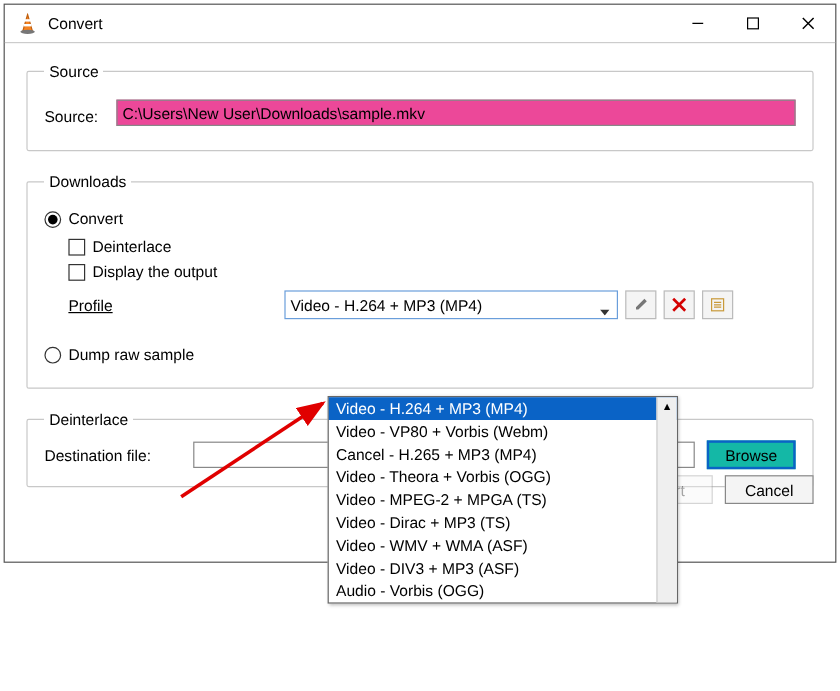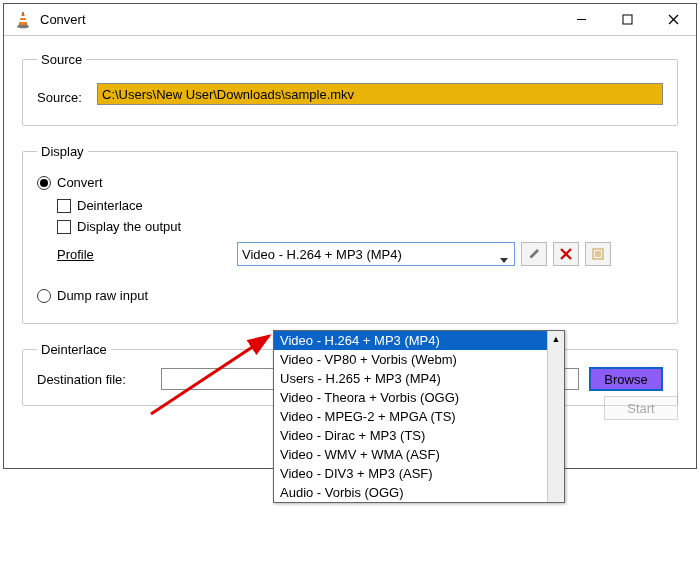--- a/index.html
+++ b/index.html
@@ -9,40 +9,40 @@
   .titlebar .icon { width: 18px; height: 18px; margin: 0 8px 0 10px; }
   .titlebar .title { flex: 1; font-size: 13px; }
   .titlebar .btn { width: 46px; height: 32px; display: flex; align-items: center; justify-content: center; }
   .titlebar .btn svg { width: 11px; height: 11px; }
   .body { padding: 16px 18px 10px 18px; position: relative; }
   fieldset { border: 1px solid #c8c8c8; border-radius: 2px; padding: 10px 14px 14px 14px; margin: 0 0 18px 0; }
   legend { padding: 0 4px; color: #000000; font-size: 13px; }
   .row { display: flex; align-items: flex-end; margin: 6px 0; }
   .label { width: 60px; }
   .label-wide { width: 120px; }
-  .text-input { flex: 1; height: 22px; border: 1px solid #888; padding: 2px 4px; background: #eab308; }
+  .text-input { flex: 1; height: 22px; border: 1px solid #888; padding: 2px 4px; background: #ec4899; }
   .radio, .check { width: 14px; height: 14px; margin-right: 6px; }
   .check { border: 1px solid #333; background:#fff; }
   .radio { border: 1px solid #333; border-radius: 50%; position: relative; background:#fff; }
   .radio.checked::after { content:""; position:absolute; width:8px; height:8px; background:#000; border-radius:50%; top:2px; left:2px; }
   .profile-row { display:flex; align-items:center; margin-top:8px; }
   .profile-label { width: 200px; padding-left: 20px; text-decoration: underline; }
   .combo { width: 278px; height: 24px; border: 1px solid #6a9edb; background:#fff; display:flex; align-items:center; padding:0 4px; position:relative; }
   .combo .arrow { position:absolute; right:6px; top:8px; }
   .icon-btn { width:26px; height:24px; border:1px solid #bbb; background:#f4f4f4; margin-left:6px; display:flex; align-items:center; justify-content:center; }
   .icon-btn.red svg { stroke:#d40000; }
   .dropdown { position:absolute; left:269px; top:326px; width:292px; background:#fff; border:1px solid #666; z-index:10; box-shadow:1px 1px 3px rgba(0,0,0,0.3); }
   .dropdown .opt { padding:1px 6px; font-size:13px; line-height:17px; }
   .dropdown .opt.selected { background:#0a63c6; color:#fff; }
   .dropdown .scroll { position:absolute; right:0; top:0; width:17px; height:100%; background:#efefef; border-left:1px solid #ccc; }
   .dropdown .scroll .up, .dropdown .scroll .down { height:16px; display:flex; align-items:center; justify-content:center; font-size:9px; }
   .dest-row { display:flex; align-items:center; }
   .dest-row .dest-input { flex:1; height:22px; border:1px solid #888; background:#fff; margin:0 10px 0 4px; }
   .btn-std { min-width:74px; height:24px; border:1px solid #888; background:#f4f4f4; display:flex; align-items:center; justify-content:center; }
-  .btn-primary { border:2px solid #0a63c6; background:#8b5cf6; }
+  .btn-primary { border:2px solid #0a63c6; background:#14b8a6; }
   .footer { position:absolute; right:18px; bottom:14px; display:flex; gap:10px; }
   .footer .start { opacity:.35; }
   .arrow-anno { position:absolute; left:137px; top:320px; pointer-events:none; }
 </style>
 </head>
 <body>
 
 <div class="window">
   <div class="titlebar">
     <span class="icon">
@@ -75,21 +75,21 @@
   <div class="body">
     <fieldset>
       <legend>Source</legend>
       <div class="row">
         <span class="label">Source:</span>
         <input class="text-input" value="C:\Users\New User\Downloads\sample.mkv" style="">
       </div>
     </fieldset>
 
     <fieldset>
-      <legend>Display</legend>
+      <legend>Downloads</legend>
       <div class="row">
         <span class="radio checked"></span>
         <span>Convert</span>
       </div>
       <div style="padding-left:20px; margin-top:8px;">
         <div class="row">
             <span class="check"></span>
             <span>Deinterlace</span>
           </div>
         <div class="row">
@@ -120,47 +120,50 @@
             <svg width="14" height="14" viewBox="0 0 14 14">
               <rect x="2" y="2" width="10" height="10" fill="none" stroke="#c99a3a"></rect>
               <line x1="4" y1="5" x2="10" y2="5" stroke="#c99a3a"></line>
               <line x1="4" y1="7" x2="10" y2="7" stroke="#c99a3a"></line>
               <line x1="4" y1="9" x2="10" y2="9" stroke="#c99a3a"></line>
             </svg>
           </div>
       </div>
       <div class="row" style="margin-top:22px;">
         <span class="radio"></span>
-        <span>Dump raw input</span>
+        <span>Dump raw sample</span>
       </div>
     </fieldset>
 
     <fieldset>
       <legend>Deinterlace</legend>
       <div class="dest-row">
         <span class="label-wide">Destination file:</span>
         <input class="dest-input" style="">
         <div class="btn-std btn-primary">
             <span>Browse</span>
           </div>
       </div>
     </fieldset>
 
     <div class="footer">
       <div class="btn-std start">
           <span>Start</span>
         </div>
+      <div class="btn-std">
+          <span>Cancel</span>
+        </div>
     </div>
   </div>
 
   <div class="dropdown">
     <div id="opt-list">
         <div class="opt selected" style="padding-right: 20px;">Video - H.264 + MP3 (MP4)</div>
         <div class="opt" style="padding-right: 20px;">Video - VP80 + Vorbis (Webm)</div>
-        <div class="opt" style="padding-right: 20px;">Users - H.265 + MP3 (MP4)</div>
+        <div class="opt" style="padding-right: 20px;">Cancel - H.265 + MP3 (MP4)</div>
         <div class="opt" style="padding-right: 20px;">Video - Theora + Vorbis (OGG)</div>
         <div class="opt" style="padding-right: 20px;">Video - MPEG-2 + MPGA (TS)</div>
         <div class="opt" style="padding-right: 20px;">Video - Dirac + MP3 (TS)</div>
         <div class="opt" style="padding-right: 20px;">Video - WMV + WMA (ASF)</div>
         <div class="opt" style="padding-right: 20px;">Video - DIV3 + MP3 (ASF)</div>
         <div class="opt" style="padding-right: 20px;">Audio - Vorbis (OGG)</div>
       </div>
     <div class="scroll">
       <div class="up">▲</div>
     </div>

